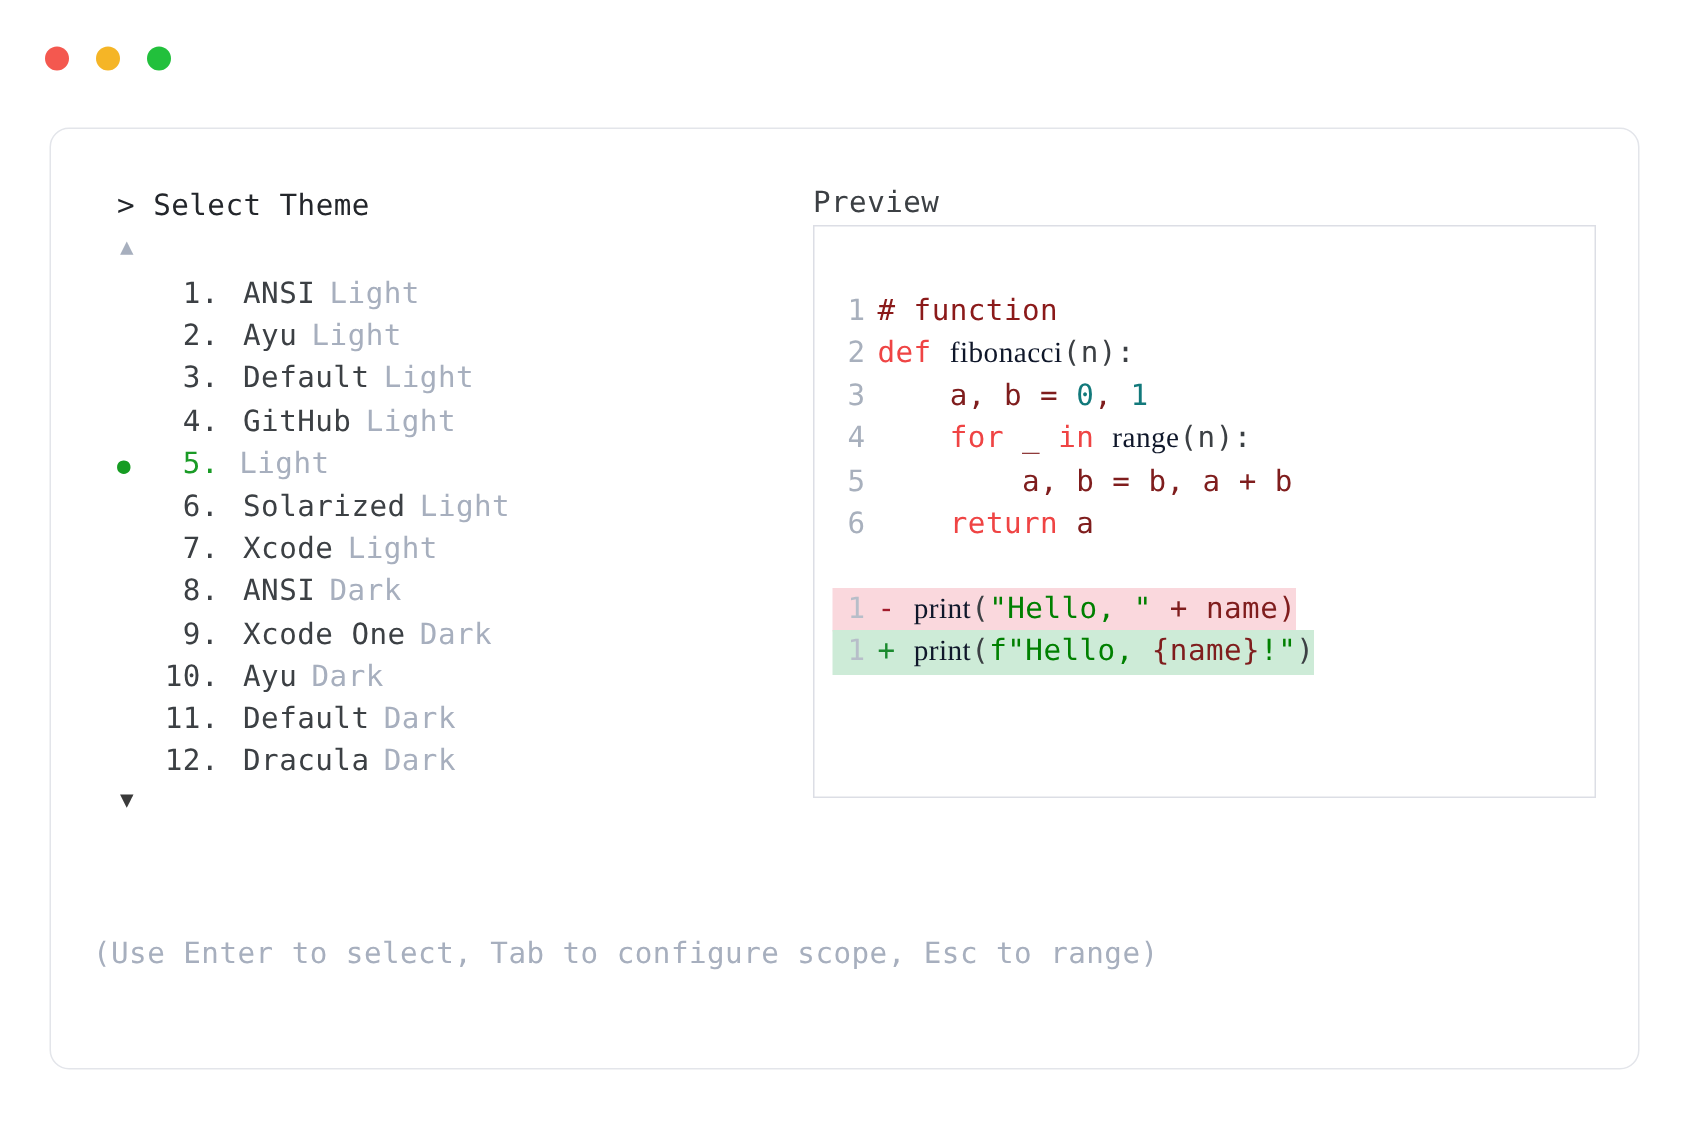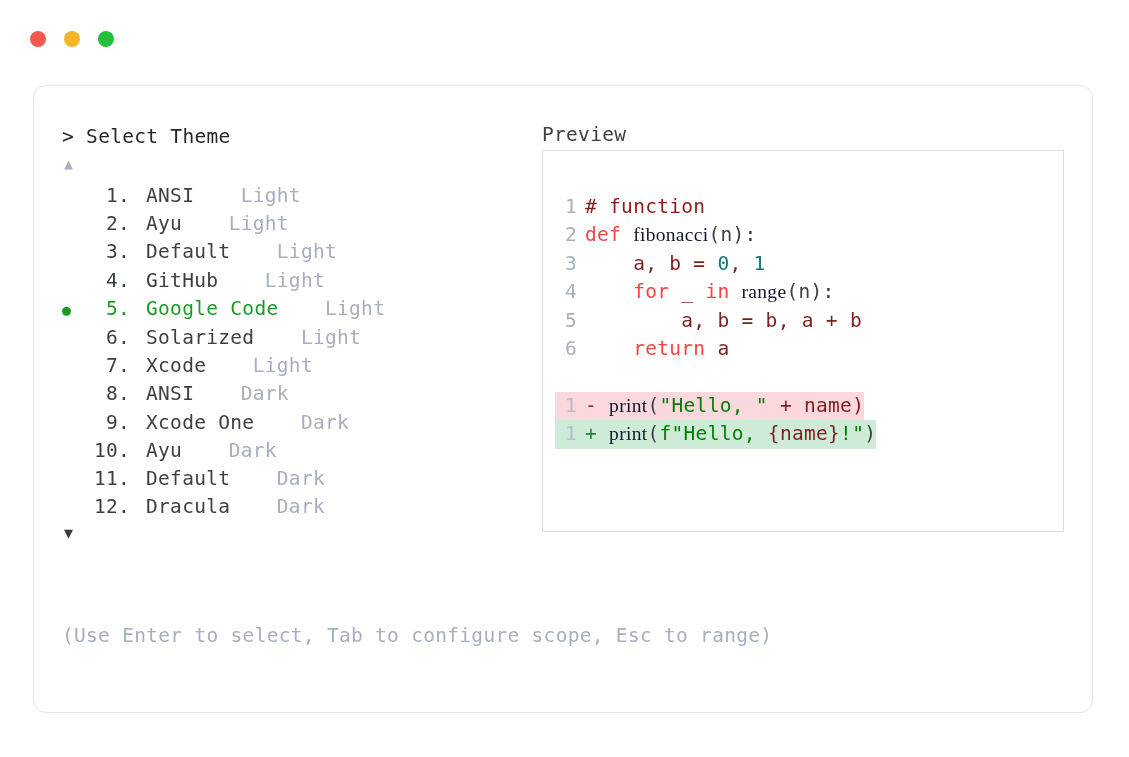--- a/index.html
+++ b/index.html
@@ -45,21 +45,21 @@
 
   .card-inner {
     position: relative;
     width: 100%;
     height: 100%;
   }
 
   
   .chooser {
     position: absolute;
-    left: 28px;
+    left: 44px;
     top: 36px;
     width: 470px;
   }
   .prompt-line {
     font-size: 19.5px;
     line-height: 30px;
     color: #23262b;
     letter-spacing: 0.3px;
     white-space: pre;
   }
@@ -101,21 +101,20 @@
     width: 44px;
     flex: 0 0 44px;
     text-align: right;
     padding-right: 4px;
     color: #3c4044;
   }
   .row-name { color: #3c4044; }
   .row-variant {
     color: #a7afbe;
     padding-left: 9.5px;
-    margin-left: 37px;
   }
   .theme-row.selected .row-num,
   .theme-row.selected .row-name { color: #1a9b26; }
   .theme-row.selected .row-variant { color: #a7afbe; }
 
   
   .hint {
     position: absolute;
     left: 28px;
     top: 538px;
@@ -195,21 +194,21 @@
 
       <div class="prompt-line"><span class="prompt-caret">&gt;</span><span> </span><span>Select Theme</span></div>
 
       <div class="scroll-arrow up">▲</div>
 
       <div class="theme-list" id="theme-list">
           <div class="theme-row"><span class="row-bullet"></span><span class="row-num">1.</span><span class="row-name"> ANSI</span><span class="row-variant">Light</span></div>
           <div class="theme-row"><span class="row-bullet"></span><span class="row-num">2.</span><span class="row-name"> Ayu</span><span class="row-variant">Light</span></div>
           <div class="theme-row"><span class="row-bullet"></span><span class="row-num">3.</span><span class="row-name"> Default</span><span class="row-variant">Light</span></div>
           <div class="theme-row"><span class="row-bullet"></span><span class="row-num">4.</span><span class="row-name"> GitHub</span><span class="row-variant">Light</span></div>
-          <div class="theme-row selected"><span class="row-bullet">●</span><span class="row-num">5.</span><span class="row-name"> Google Code</span><span class="row-variant">Light</span></div>
+          <div class="theme-row selected"><span class="row-bullet">●</span><span class="row-num">5.</span><span class="row-variant">Light</span></div>
           <div class="theme-row"><span class="row-bullet"></span><span class="row-num">6.</span><span class="row-name"> Solarized</span><span class="row-variant">Light</span></div>
           <div class="theme-row"><span class="row-bullet"></span><span class="row-num">7.</span><span class="row-name"> Xcode</span><span class="row-variant">Light</span></div>
           <div class="theme-row"><span class="row-bullet"></span><span class="row-num">8.</span><span class="row-name"> ANSI</span><span class="row-variant">Dark</span></div>
           <div class="theme-row"><span class="row-bullet"></span><span class="row-num">9.</span><span class="row-name"> Xcode One</span><span class="row-variant">Dark</span></div>
           <div class="theme-row"><span class="row-bullet"></span><span class="row-num">10.</span><span class="row-name"> Ayu</span><span class="row-variant">Dark</span></div>
           <div class="theme-row"><span class="row-bullet"></span><span class="row-num">11.</span><span class="row-name"> Default</span><span class="row-variant">Dark</span></div>
           <div class="theme-row"><span class="row-bullet"></span><span class="row-num">12.</span><span class="row-name"> Dracula</span><span class="row-variant">Dark</span></div>
         </div>
 
       <div class="scroll-arrow down">▼</div>

